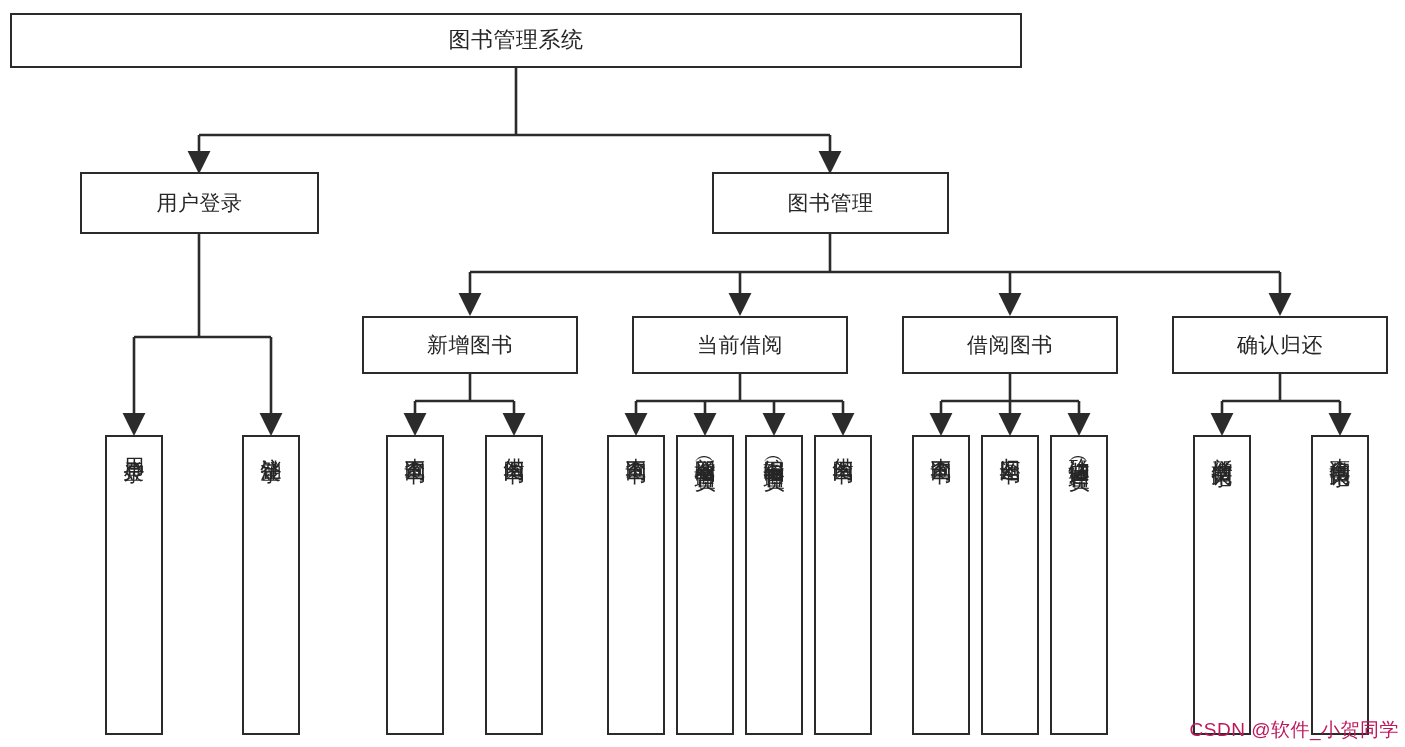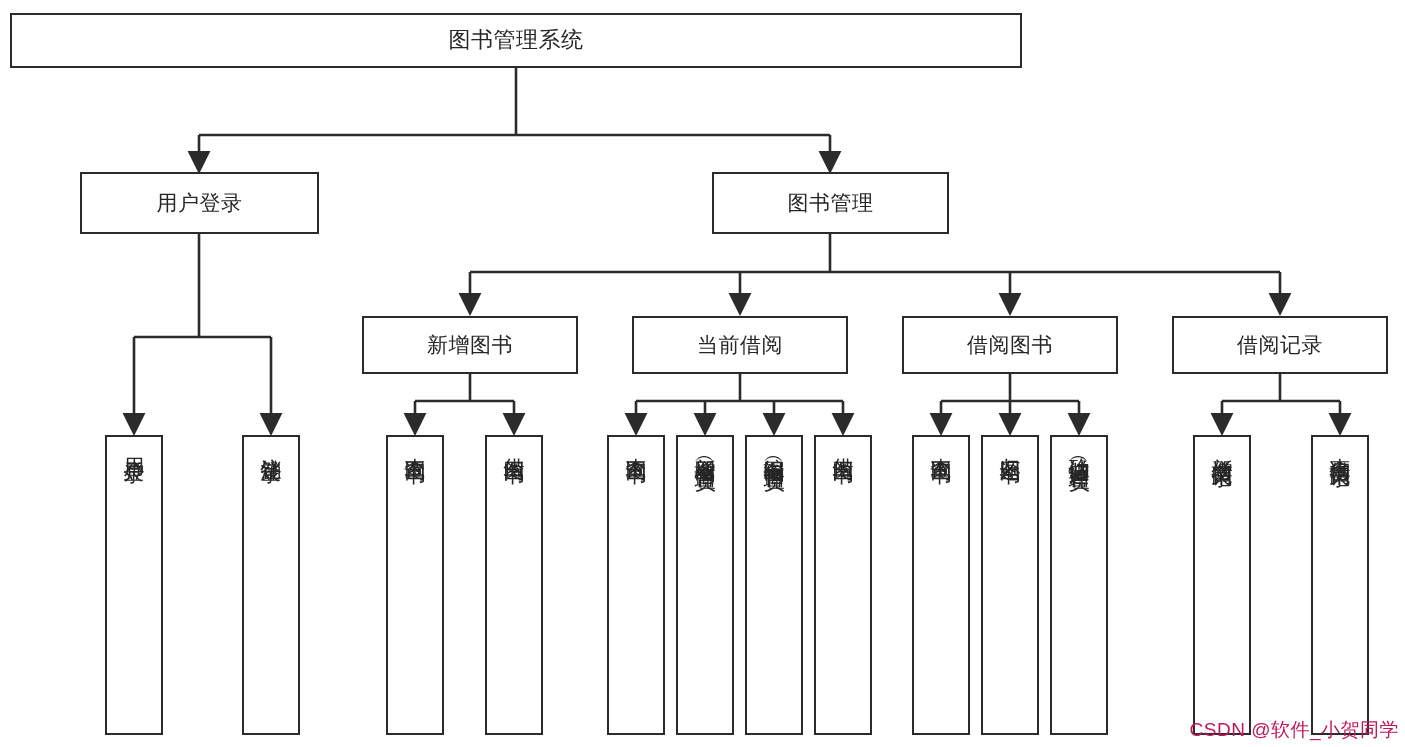--- a/index.html
+++ b/index.html
@@ -150,21 +150,21 @@
 
   <div class="node horizontal" style="left:632px; top:316px; width:216px; height:58px;">
     <span class="node-label">当前借阅</span>
   </div>
 
   <div class="node horizontal" style="left:902px; top:316px; width:216px; height:58px;">
     <span class="node-label">借阅图书</span>
   </div>
 
   <div class="node horizontal" style="left:1172px; top:316px; width:216px; height:58px;">
-    <span class="node-label">借阅记录</span>
+    <span class="node-label">确认归还</span>
   </div>
 
   <div class="node vertical" style="left:105px; top:435px; width:58px; height:300px;">
     <span class="node-label">用户登录</span>
   </div>
 
   <div class="node vertical" style="left:242px; top:435px; width:58px; height:300px;">
     <span class="node-label">注销登录</span>
   </div>
 

